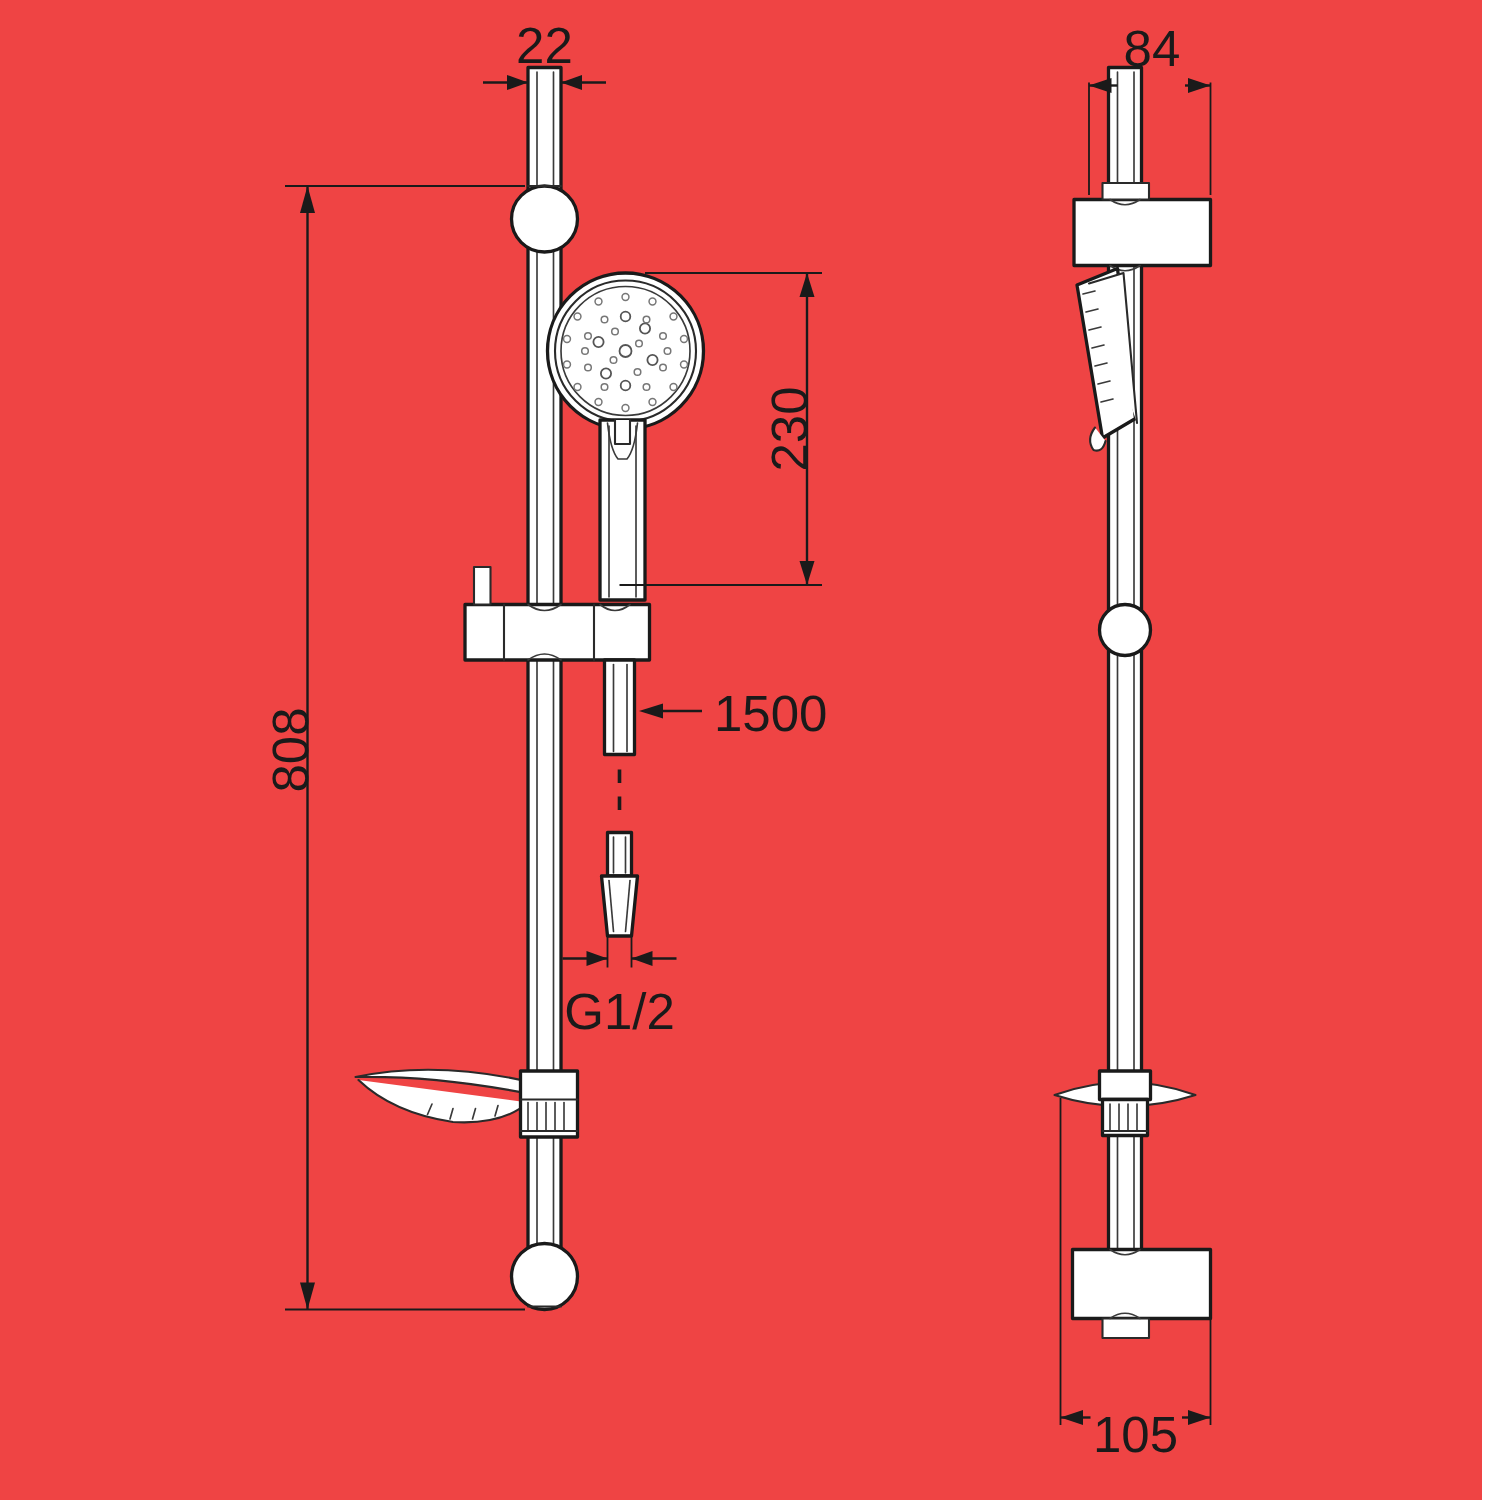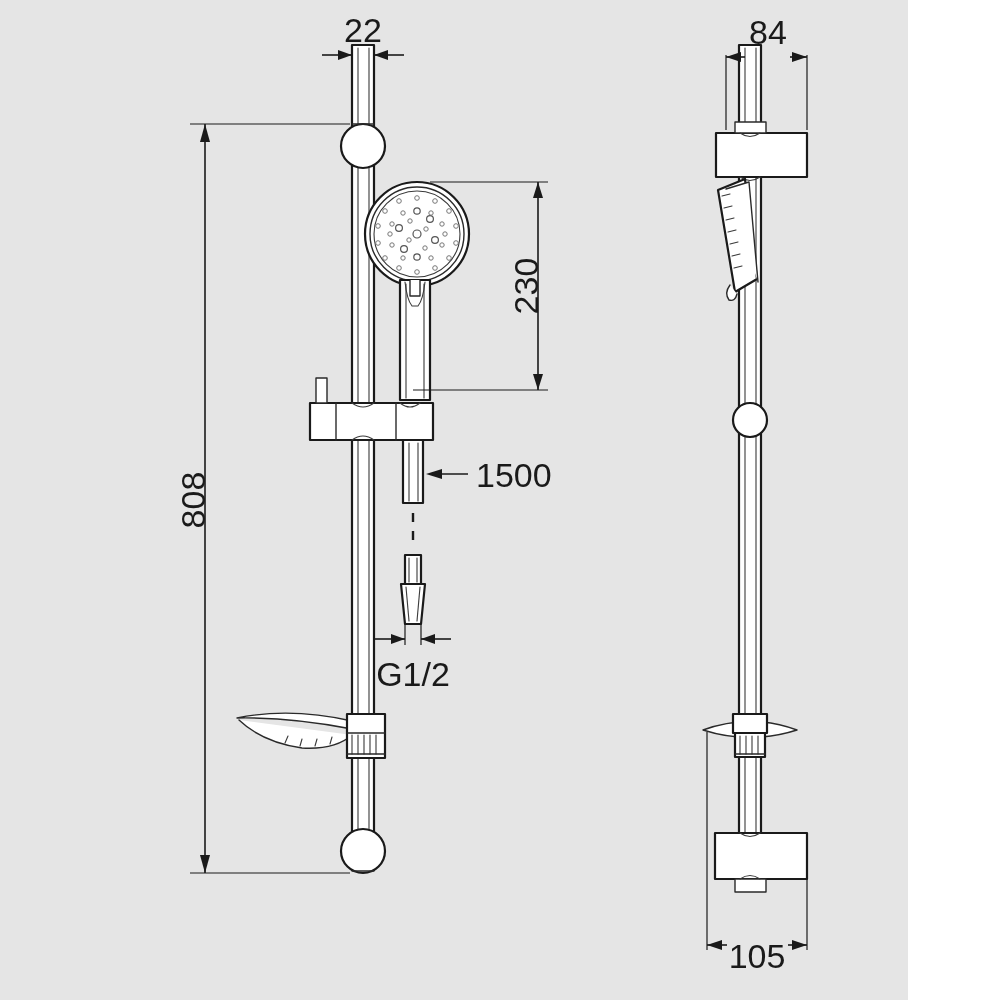--- a/index.html
+++ b/index.html
@@ -8,23 +8,23 @@
     background: #ffffff;
   }
   body {
     width: 1000px;
     height: 1000px;
     font-family: "Liberation Sans", sans-serif;
     overflow: hidden;
   }
   #drawing-root {
     position: relative;
-    width: 908px;
+    width: 988px;
     height: 1000px;
-    background: #e5e5e5;
+    background: #ef4444;
   }
   svg#tech-drawing {
     display: block;
     width: 1000px;
     height: 1000px;
   }
   .dim-text {
     font-family: "Liberation Sans", sans-serif;
     font-size: 34px;
     fill: #1a1a1a;

